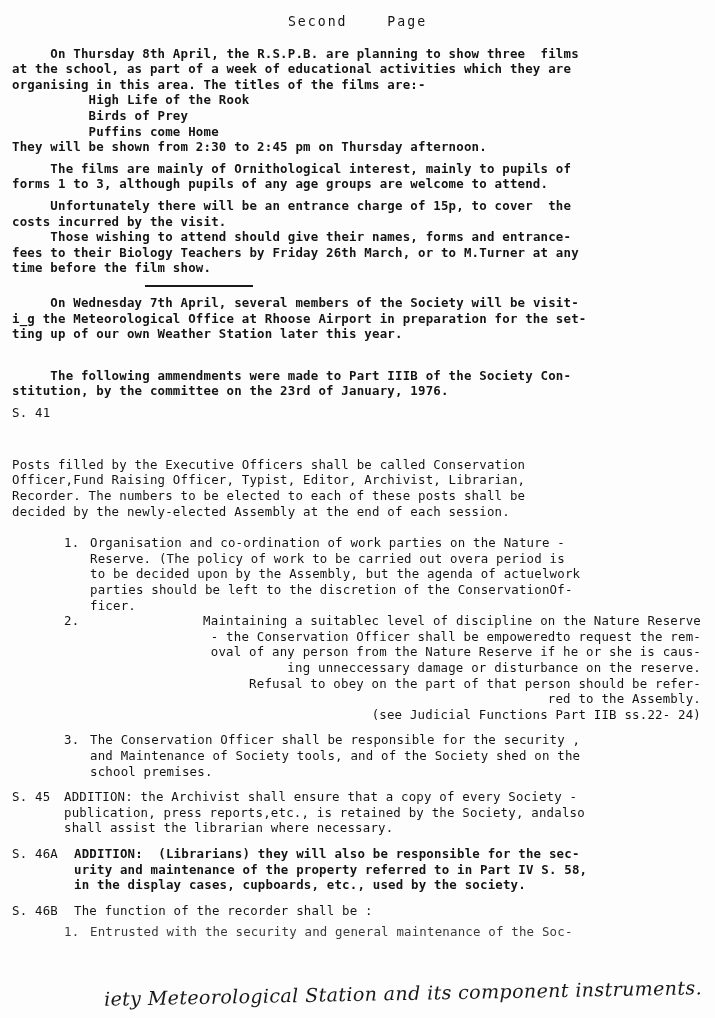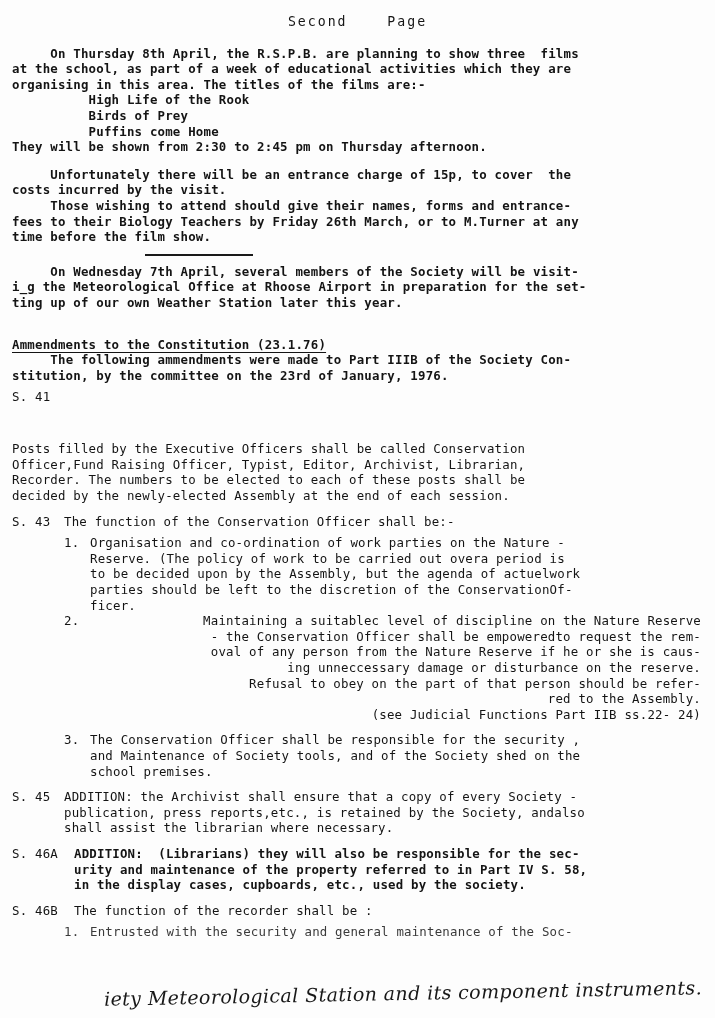--- a/index.html
+++ b/index.html
@@ -96,60 +96,57 @@
 
     <div class="blk">
       <div class="tw para">     On Thursday 8th April, the R.S.P.B. are planning to show three  films
 at the school, as part of a week of educational activities which they are
 organising in this area. The titles of the films are:-</div>
       <div class="tw para">          High Life of the Rook
           Birds of Prey
           Puffins come Home</div>
       <div class="tw para">They will be shown from 2:30 to 2:45 pm on Thursday afternoon.</div>
       <div class="spacer-xs"></div>
+      <div class="tw para">     The films are mainly of Ornithological interest, mainly to pupils of
+forms 1 to 3, although pupils of any age groups are welcome to attend.</div>
       <div class="spacer-xs"></div>
       <div class="tw para">     Unfortunately there will be an entrance charge of 15p, to cover  the
 costs incurred by the visit.</div>
       <div class="tw para">     Those wishing to attend should give their names, forms and entrance-
 fees to their Biology Teachers by Friday 26th March, or to M.Turner at any
 time before the film show.</div>
     </div>
 
     <div class="rule"></div>
 
     <div class="blk">
       <div class="tw para">     On Wednesday 7th April, several members of the Society will be visit-
 i_g the Meteorological Office at Rhoose Airport in preparation for the set-
 ting up of our own Weather Station later this year.</div>
     </div>
 
     <div class="spacer-md"></div>
     <div class="spacer-sm"></div>
 
     <div class="blk">
-      <div class="tw para heading-u">Ammendments to the Constitution (23.1.76)</div>
       <div class="tw para">     The following ammendments were made to Part IIIB of the Society Con-
 stitution, by the committee on the 23rd of January, 1976.</div>
 
       <div class="spacer-xs"></div>
 
       <div style="display:flex;flex-direction:column;">
         <div class="tw" style="width:52px;flex:0 0 52px;">S. 41</div>
         <div class="tw" style="flex:1 1 auto;">Posts filled by the Executive Officers shall be called Conservation
 Officer,Fund Raising Officer, Typist, Editor, Archivist, Librarian,
 Recorder. The numbers to be elected to each of these posts shall be
 decided by the newly-elected Assembly at the end of each session.</div>
       </div>
 
       <div class="spacer-sm"></div>
 
-      <div style="display:flex;">
-        <div class="tw" style="width:52px;flex:0 0 52px;">S. 43</div>
-        <div class="tw" style="flex:1 1 auto;">The function of the Conservation Officer shall be:-</div>
-      </div>
 
       <div class="spacer-xs"></div>
 
       <div style="display:flex;margin-left:52px;">
         <div class="tw" style="width:26px;flex:0 0 26px;">1.</div>
         <div class="tw" style="flex:1 1 auto;">Organisation and co-ordination of work parties on the Nature -
 Reserve. (The policy of work to be carried out overa period is
 to be decided upon by the Assembly, but the agenda of actuelwork
 parties should be left to the discretion of the ConservationOf-
 ficer.</div>

